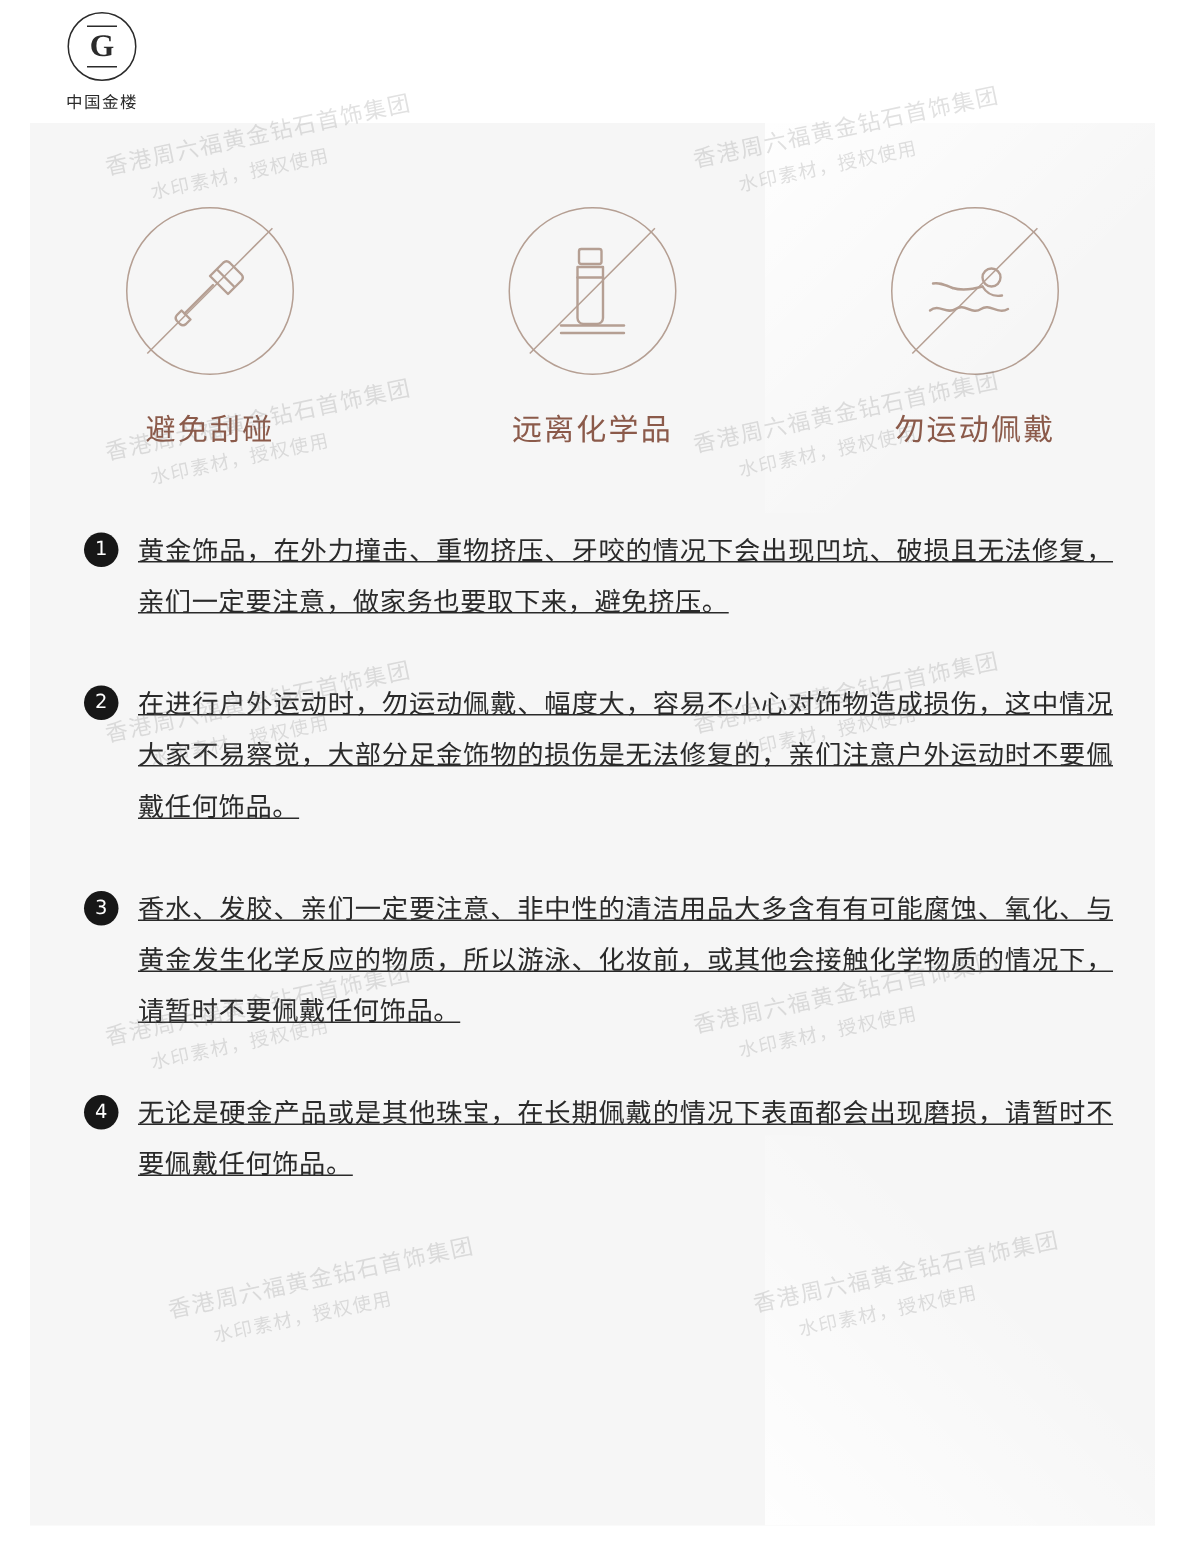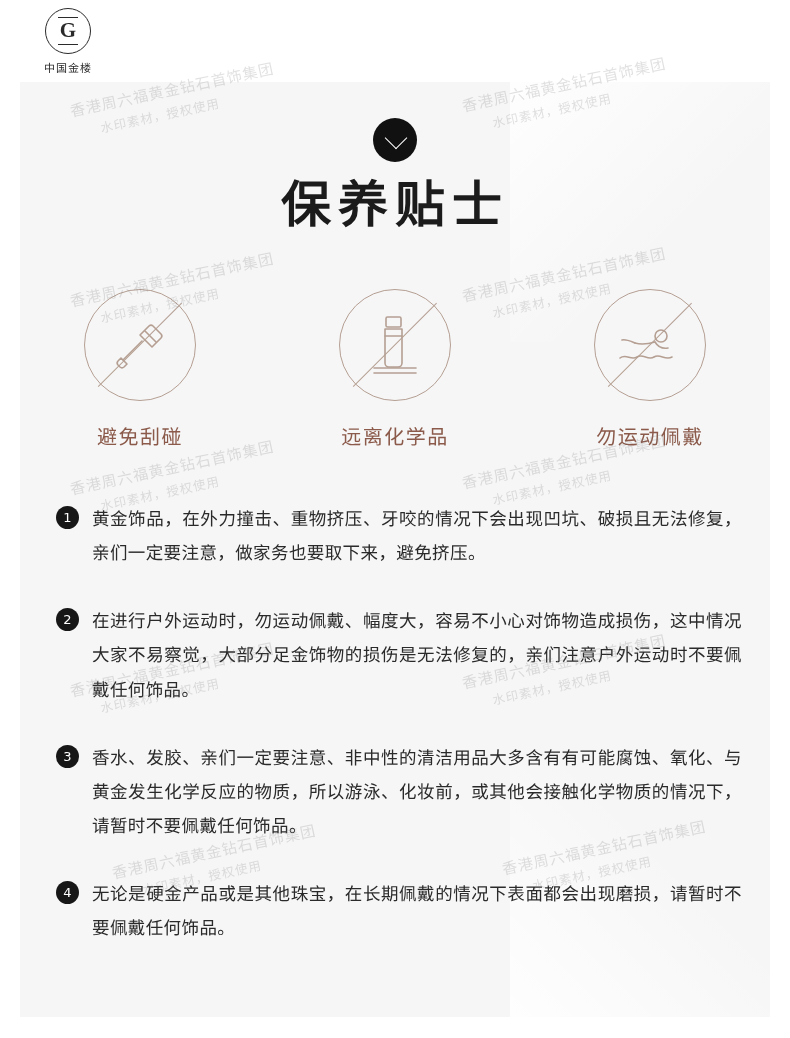--- a/index.html
+++ b/index.html
@@ -188,20 +188,21 @@
     margin-top: 4px;
     margin-right: 13px;
   }
   .tip-text {
     font-size: 17.5px;
     line-height: 1.95;
     color: #2a2a2a;
     letter-spacing: 0.4px;
     font-family: "DejaVu Sans", sans-serif;
     text-align: justify;
+    text-decoration: underline;
   }
 
   
   .wm-layer {
     position: absolute;
     inset: 0;
     z-index: 5;
     pointer-events: none;
     overflow: hidden;
   }
@@ -223,26 +224,20 @@
     <span class="bar top"></span>
     <span class="g-letter">G</span>
     <span class="bar bottom"></span>
   </div>
   <div class="brand-name">中国金楼</div>
 </div>
 
 <div class="panel">
   <div class="panel-inner">
 
-    <div class="title-block">
-      <div class="badge">
-        <span class="chev"></span>
-      </div>
-      <h1 class="main-title">保养贴士</h1>
-    </div>
 
     <div class="icon-row">
 
       <div class="icon-cell">
         <div class="icon-circle">
           <svg width="62" height="62" viewBox="0 0 62 62" fill="none" stroke="#b59f93" stroke-width="1.6" stroke-linecap="round" stroke-linejoin="round">
             <path d="M14 46 L33 27"></path>
             <path d="M31 21 L40 12 a3 3 0 0 1 4 0 l8 8 a3 3 0 0 1 0 4 l-9 9 z"></path>
             <path d="M36 17 L47 28"></path>
             <path d="M12 44 l-3 3 a3 3 0 0 0 0 4 l2 2 a3 3 0 0 0 4 0 l3 -3 z"></path>

